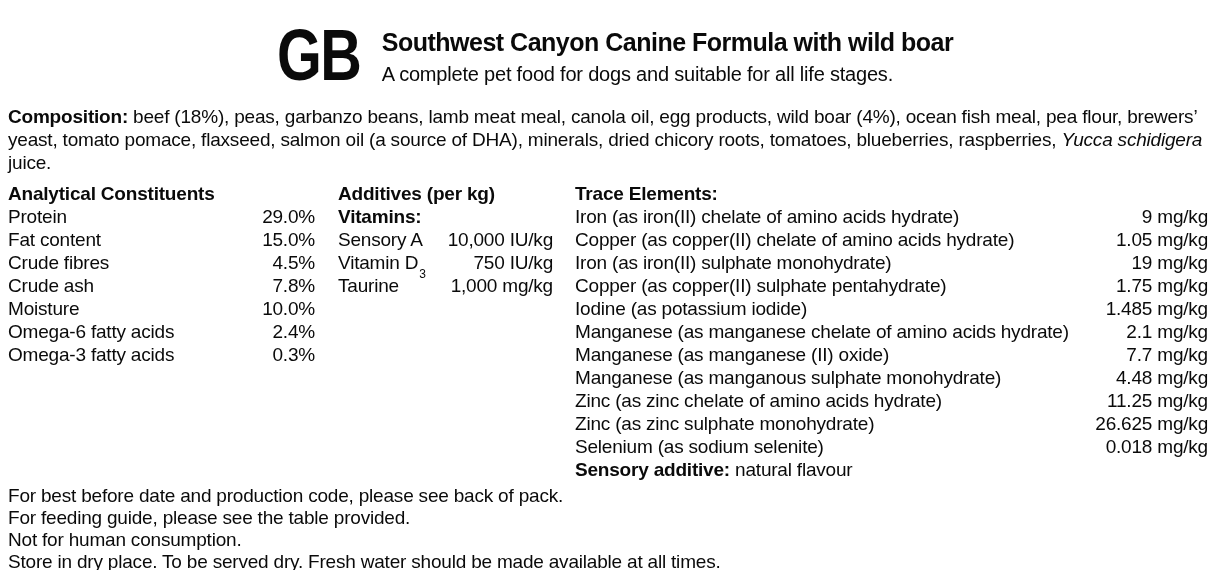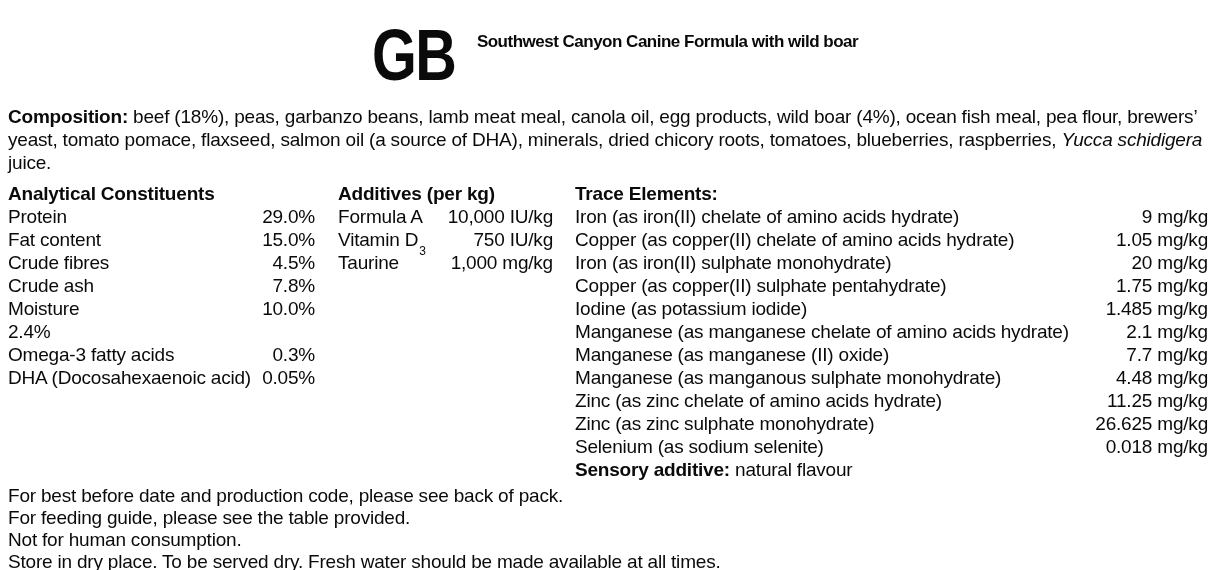--- a/index.html
+++ b/index.html
@@ -13,21 +13,21 @@
   .label-sheet { width:1228px; height:570px; position:relative; }
 
   
   .header { display:flex; margin:26px 8px 0 10px; height:66px;justify-content:center; }
   .gb {
     font-size:72px; font-weight:bold; line-height:58px;
     transform:scaleX(0.80); transform-origin:left top;
     width:105px; flex:0 0 105px; letter-spacing:-2px;
   }
   .title-block { padding-top:2px; }
-  .title { font-size:17px; font-weight:bold; letter-spacing:-0.5px; line-height:28px; }
+  .title { font-size:25px; font-weight:bold; letter-spacing:-0.5px; line-height:28px; }
   .subtitle { font-size:20px; line-height:23px; margin-top:7px; }
 
   
   .composition { margin:13px 8px 0 8px; line-height:23px; }
   .b { font-weight:bold; }
   .i { font-style:italic; }
 
   
   .columns { display:flex; margin:8px 20px 4px 8px; line-height:23px; }
   .col { flex:0 0 auto; }
@@ -45,20 +45,21 @@
 </style>
 </head>
 <body>
 
 <div class="label-sheet">
 
   <div class="header">
     <div class="gb">GB</div>
     <div class="title-block">
       <div class="title">Southwest Canyon Canine Formula with wild boar</div>
+      <div class="subtitle">A complete pet food for dogs and suitable for all life stages.</div>
     </div>
   </div>
 
   <p class="composition"><span class="b">Composition:</span><span> beef (18%), peas, garbanzo beans, lamb meat meal, canola oil, egg products, wild boar (4%), ocean fish meal, pea flour, brewers’ yeast, tomato pomace, flaxseed, salmon oil (a source of DHA), minerals, dried chicory roots, tomatoes, blueberries, raspberries, </span><span class="i">Yucca schidigera</span><span> juice.</span></p>
 
   <div class="columns">
 
     <div class="col col1">
       <div class="colhead">Analytical Constituents</div>
       <div class="row">
@@ -75,36 +76,36 @@
         </div>
       <div class="row">
           <span class="lbl">Crude ash</span>
           <span class="val">7.8%</span>
         </div>
       <div class="row">
           <span class="lbl">Moisture</span>
           <span class="val">10.0%</span>
         </div>
       <div class="row">
+          <span class="lbl">Omega-6 fatty acids</span>
           <span class="val">2.4%</span>
         </div>
       <div class="row">
           <span class="lbl">Omega-3 fatty acids</span>
           <span class="val">0.3%</span>
         </div>
-      <div class="row">
-          <span class="lbl">DHA (Docosahexaenoic acid)</span>
-          <span class="val">0.05%</span>
-        </div>
     </div>
 
     <div class="col col2">
       <div class="colhead">Additives (per kg)</div>
       <div class="row">
-          <span class="lbl"><span>Formula A</span><sub class="vsub"></sub></span>
+          <span class="lbl b">Vitamins:</span>
+        </div>
+      <div class="row">
+          <span class="lbl"><span>Sensory A</span><sub class="vsub"></sub></span>
           <span class="val">10,000 IU/kg</span>
         </div>
       <div class="row">
           <span class="lbl"><span>Vitamin D</span><sub class="vsub">3</sub></span>
           <span class="val">750 IU/kg</span>
         </div>
       <div class="row">
           <span class="lbl"><span>Taurine</span><sub class="vsub"></sub></span>
           <span class="val">1,000 mg/kg</span>
         </div>
@@ -115,21 +116,21 @@
       <div class="row">
           <span class="lbl">Iron (as iron(II) chelate of amino acids hydrate)</span>
           <span class="val">9 mg/kg</span>
         </div>
       <div class="row">
           <span class="lbl">Copper (as copper(II) chelate of amino acids hydrate)</span>
           <span class="val">1.05 mg/kg</span>
         </div>
       <div class="row">
           <span class="lbl">Iron (as iron(II) sulphate monohydrate)</span>
-          <span class="val">20 mg/kg</span>
+          <span class="val">19 mg/kg</span>
         </div>
       <div class="row">
           <span class="lbl">Copper (as copper(II) sulphate pentahydrate)</span>
           <span class="val">1.75 mg/kg</span>
         </div>
       <div class="row">
           <span class="lbl">Iodine (as potassium iodide)</span>
           <span class="val">1.485 mg/kg</span>
         </div>
       <div class="row">

